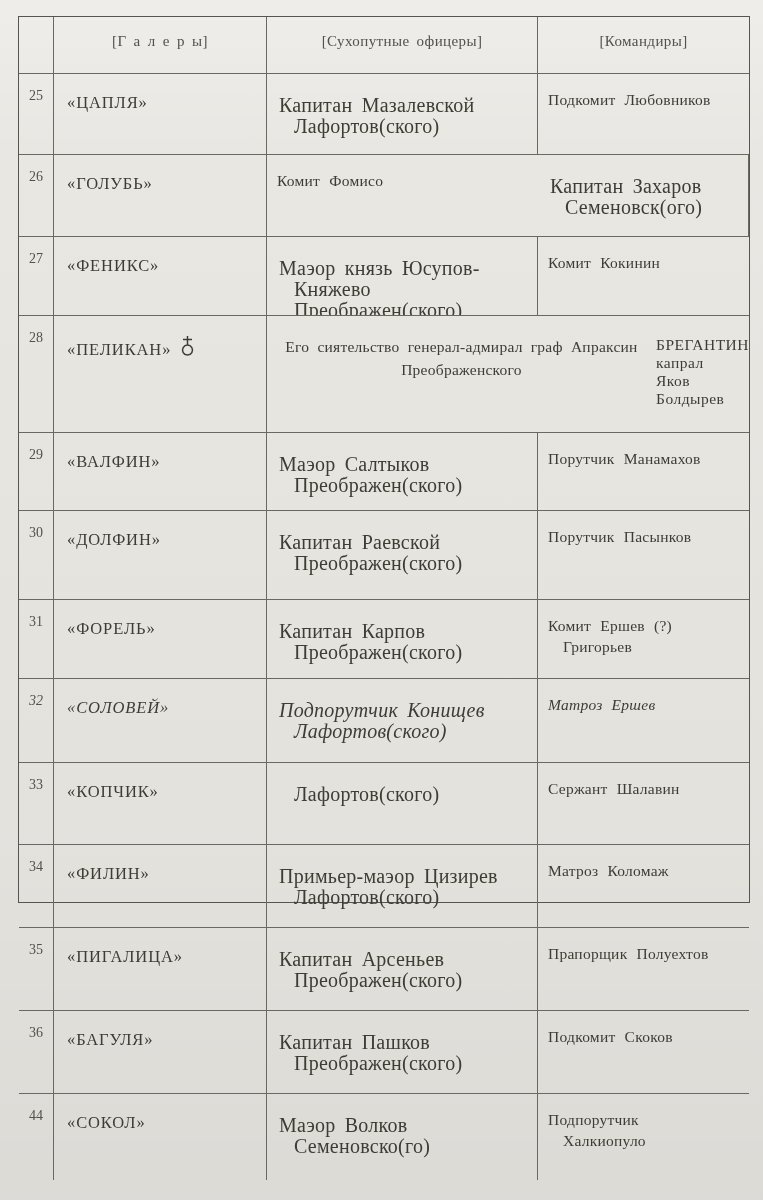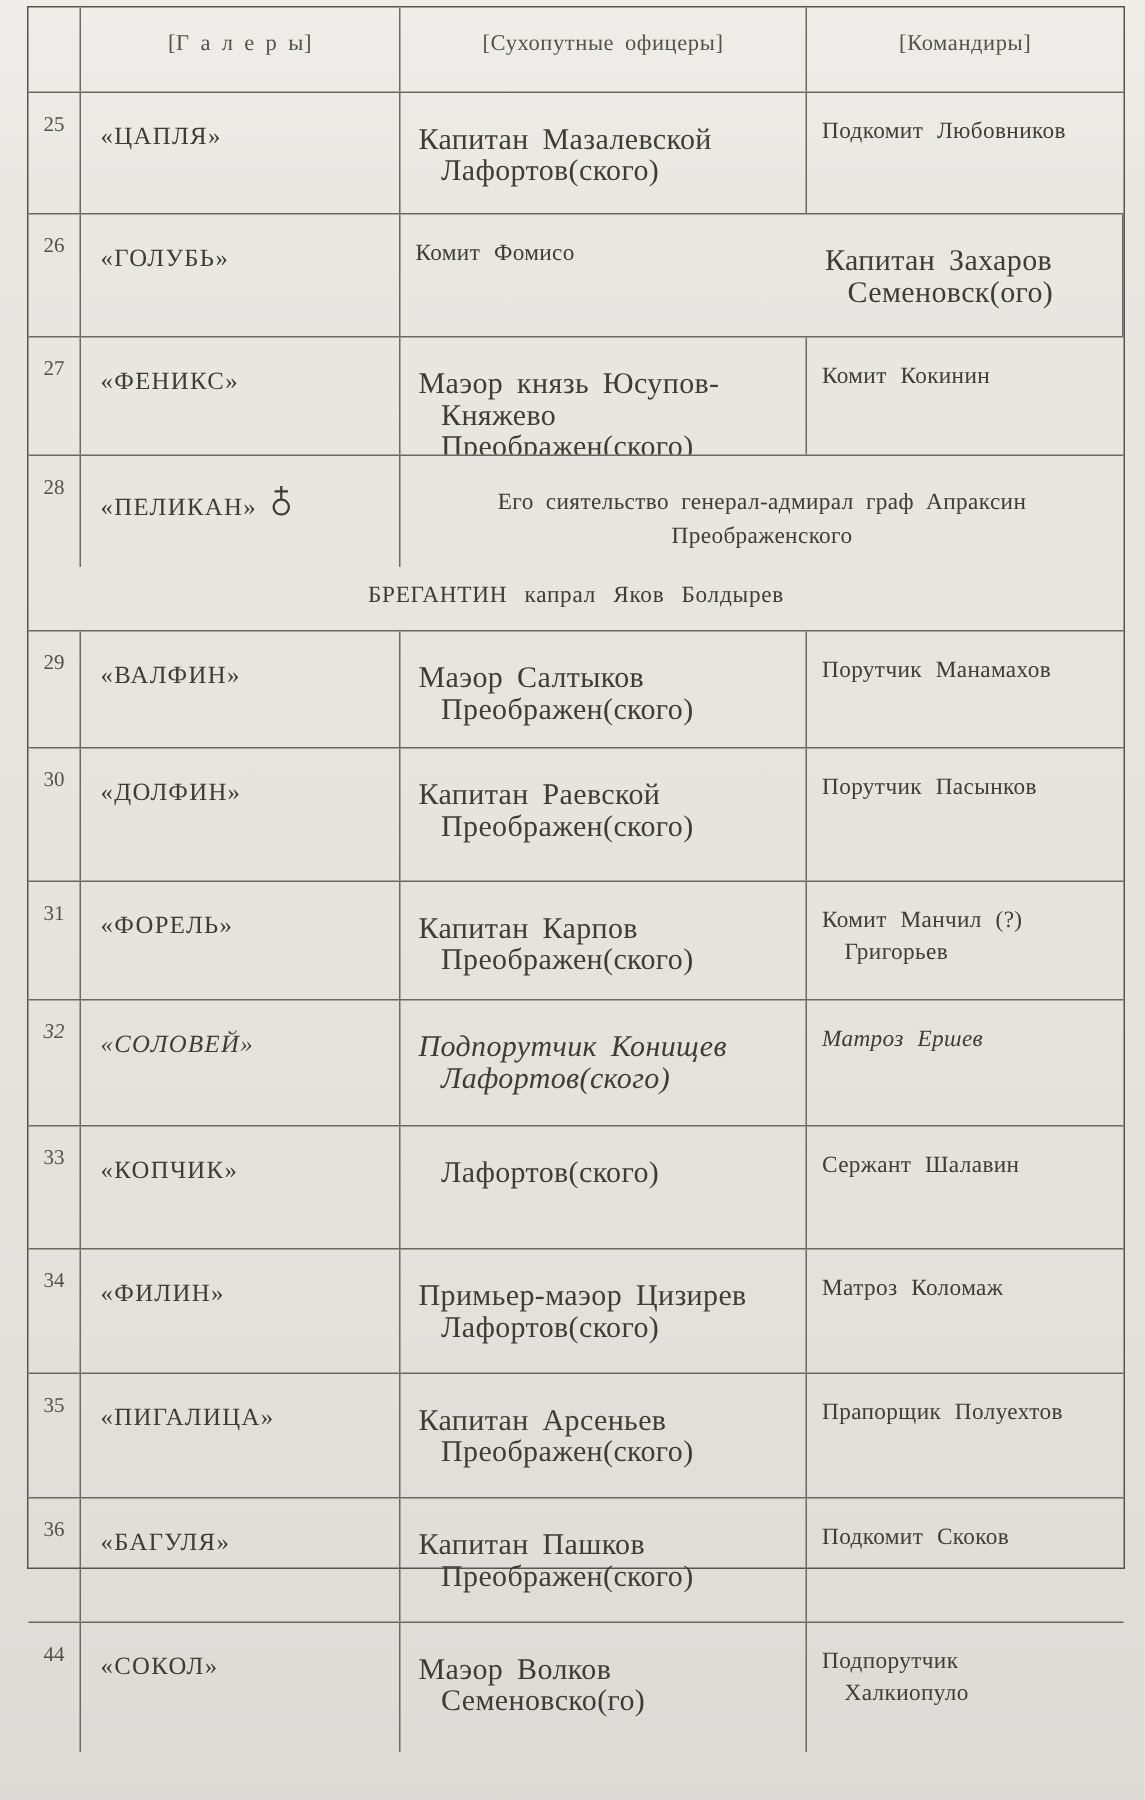--- a/index.html
+++ b/index.html
@@ -17,22 +17,22 @@
     color:var(--ink);
     overflow:hidden;
   }
   .page{
     position:relative;width:763px;height:1200px;
     background:
       linear-gradient(180deg, rgba(255,255,255,.30) 0%, rgba(255,255,255,.05) 12%, rgba(0,0,0,.02) 70%, rgba(0,0,0,.05) 100%),
       var(--paper);
   }
   .table-frame{
-    position:absolute;left:18px;top:4px;
-    width:732px;height:1042px;
+    position:absolute;left:18px;top:16px;
+    width:732px;height:887px;
     box-sizing:border-box;
     border:1.5px solid var(--line-strong);
     display:flex;flex-direction:column;
   }
   .band{
     box-sizing:border-box;
     border-bottom:1px solid var(--line);
     display:grid;
     grid-template-columns:35px 213px 271px 1fr;
     flex:0 0 auto;
@@ -77,21 +77,21 @@
   .cell.cmd{
     padding:15px 4px 0 10px;
     font-size:15.5px;
     line-height:21px;
     word-spacing:5px;
     letter-spacing:.25px;
   }
   .l2{padding-left:15px;}
   
   .band.composite{
-    display:flex;flex-direction:column;
+    display:flex;
     grid-template-columns:none;
   }
   .r28-top{
     flex:1 1 auto;
     display:grid;
     grid-template-columns:35px 213px 1fr;
   }
   .r28-top .span-cell{
     border-right:none;
     text-align:center;
@@ -197,21 +197,21 @@
           </div>
         </div>
         <div class="band row" style="height: 79px;">
           <div class="cell num">31</div>
           <div class="cell name">«ФОРЕЛЬ»</div>
           <div class="cell off">
             <div class="l1">Капитан Карпов</div>
             <div class="l2">Преображен(ского)</div>
           </div>
           <div class="cell cmd last">
-            <div class="l1">Комит Манчил (?)</div>
+            <div class="l1">Комит Ершев (?)</div>
             <div class="l2">Григорьев</div>
           </div>
         </div>
         <div class="band row" style="height: 84px; font-style: italic;">
           <div class="cell num">32</div>
           <div class="cell name">«СОЛОВЕЙ»</div>
           <div class="cell off">
             <div class="l1">Подпорутчик Конищев</div>
             <div class="l2">Лафортов(ского)</div>
           </div>

